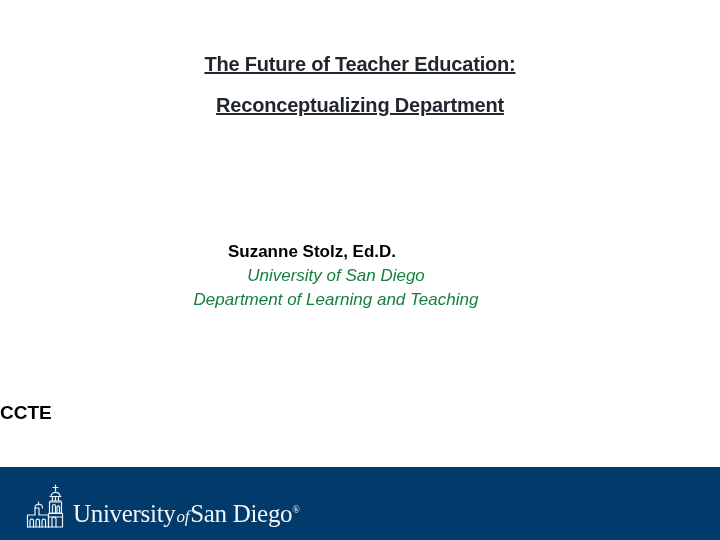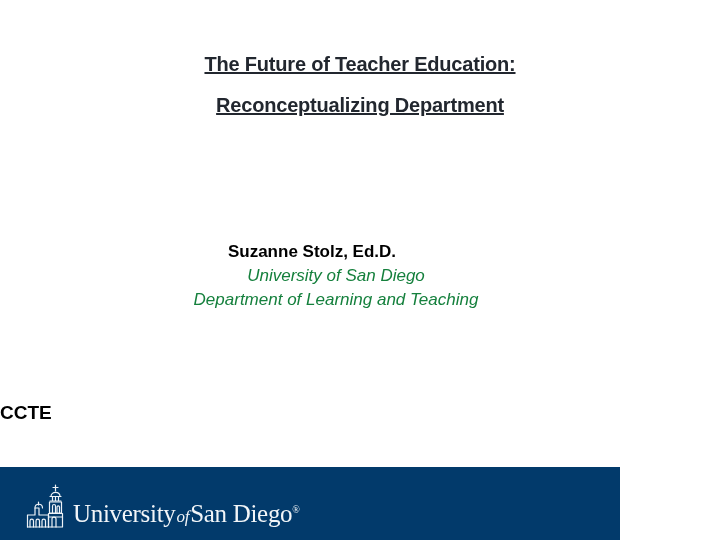--- a/index.html
+++ b/index.html
@@ -83,21 +83,21 @@
     line-height: 28px;
     color: #000000;
     white-space: nowrap;
   }
 
   
   .footer-bar {
     position: absolute;
     left: 0;
     bottom: 0;
-    width: 620px;
+    width: 720px;
     height: 73px;
     background: #023A6B;
     display: flex;
     align-items: center;
   }
   .usd-logo {
     display: flex;
     align-items: flex-end;
     margin-left: 26px;
     margin-top: 4px;

